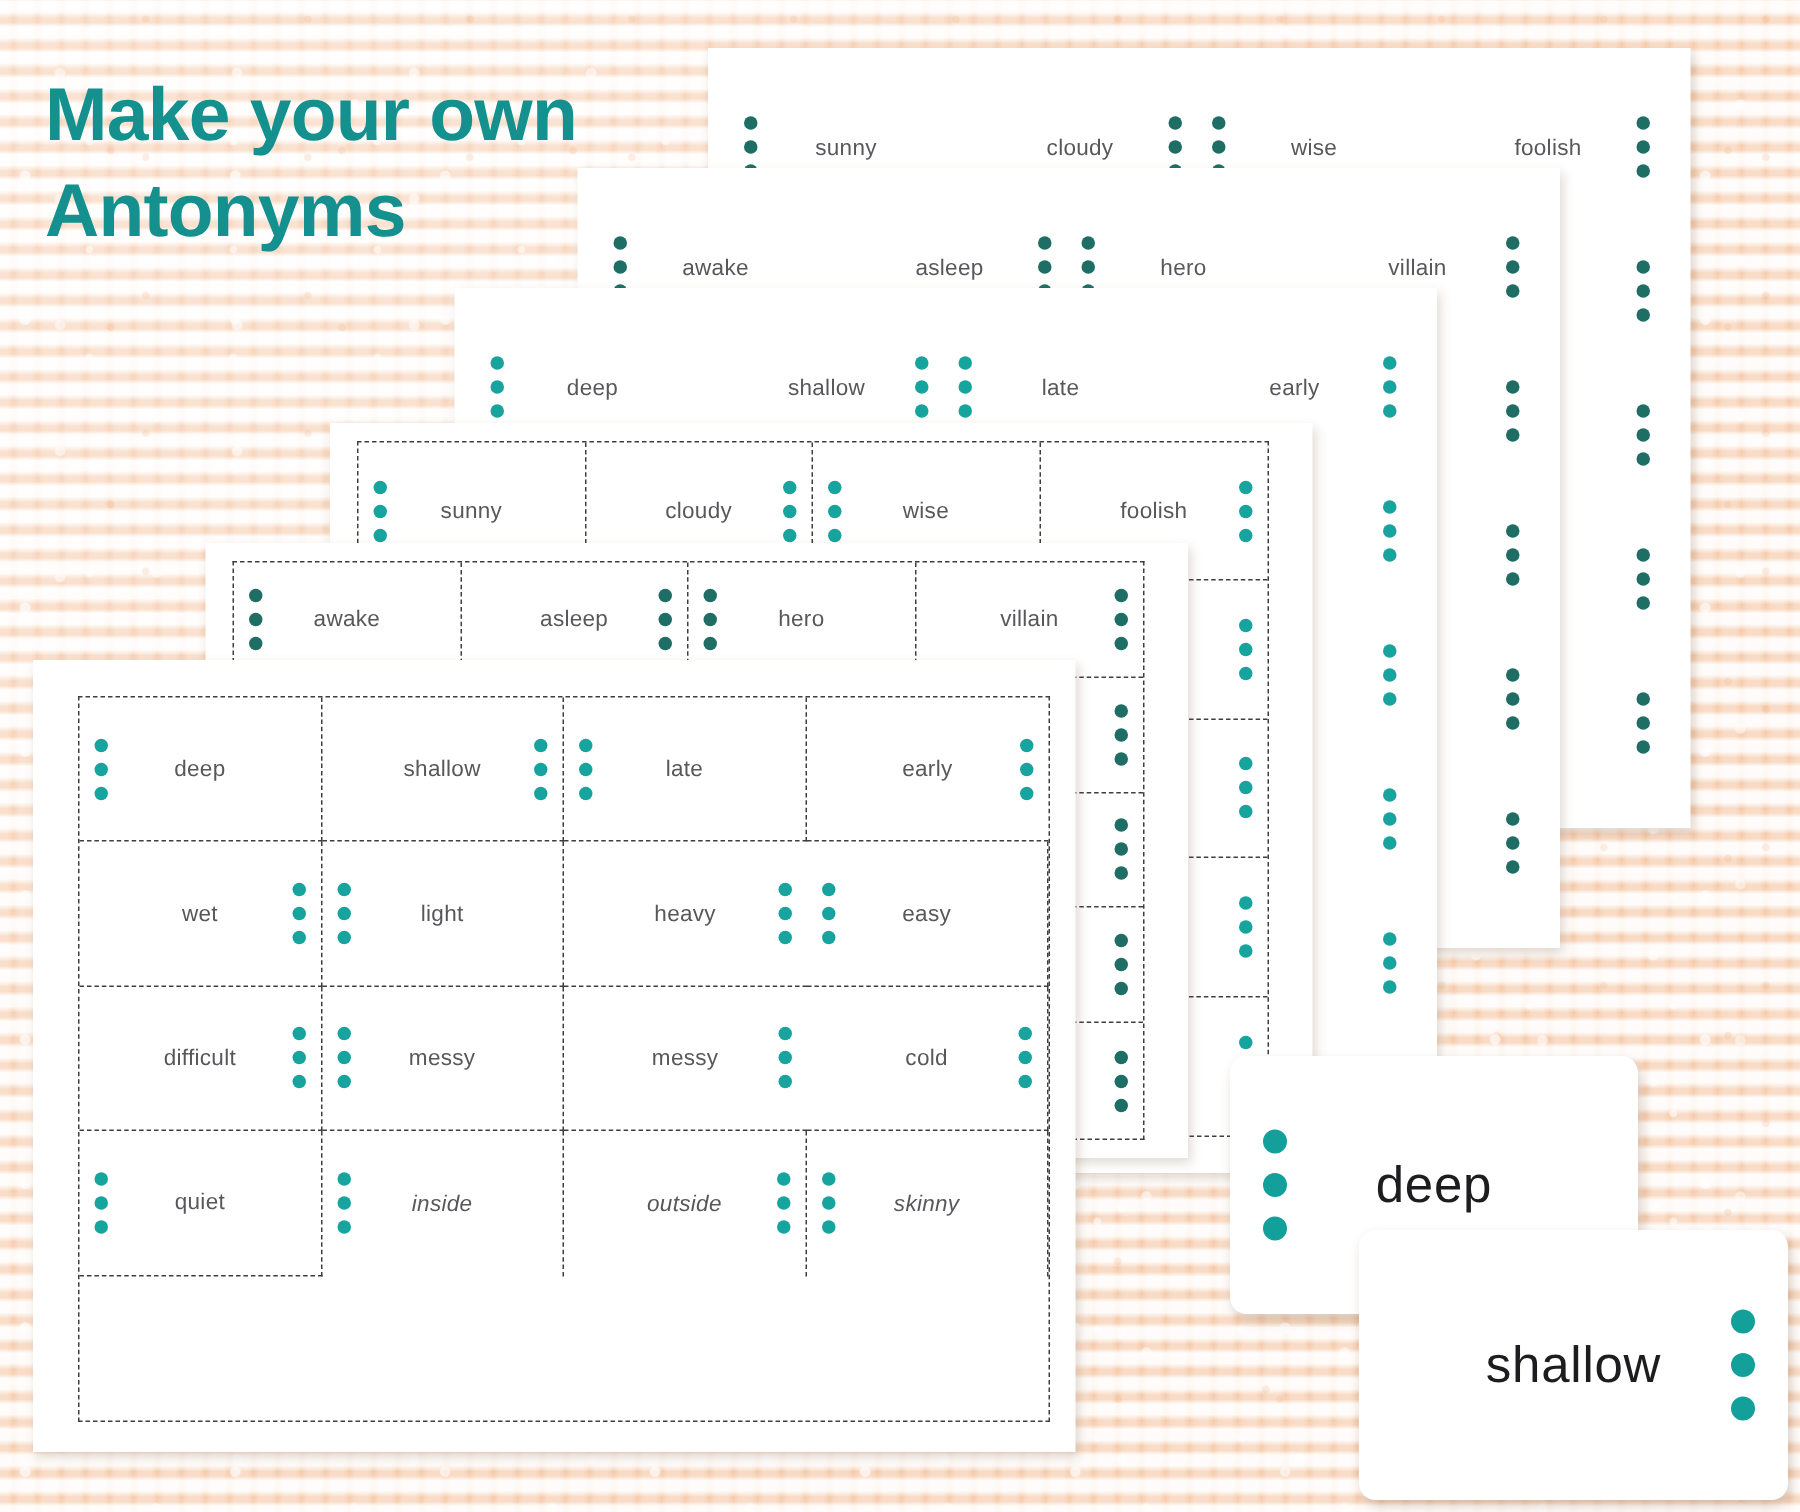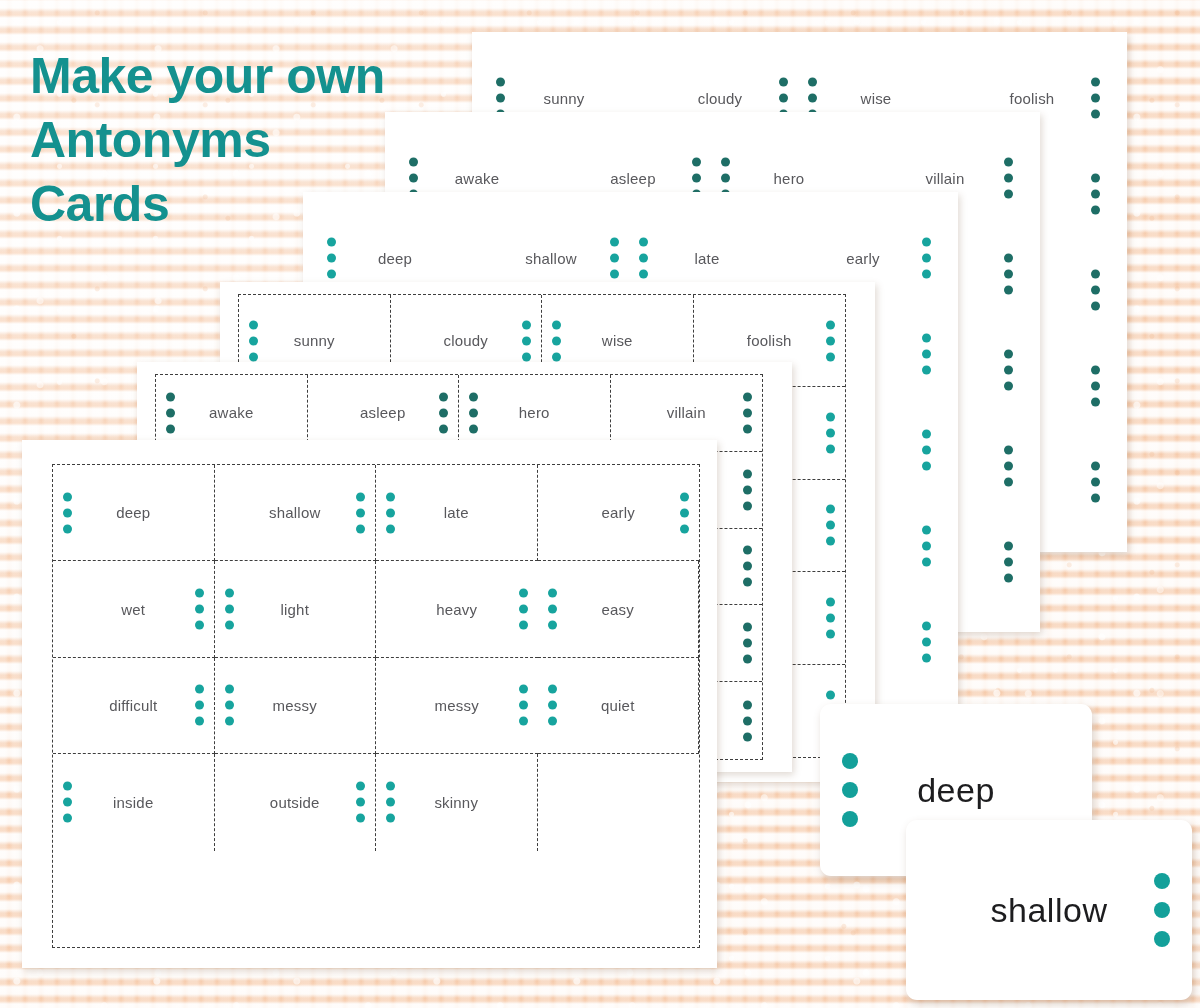--- a/index.html
+++ b/index.html
@@ -92,21 +92,21 @@
   .grid.solid  { border: none; }
 
   .cell {
     position: relative;
     display: flex;
     align-items: center;
     justify-content: center;
   }
   .grid.dashed .cell { border-right: 1px dashed #3e3e3e; border-bottom: 1px dashed #3e3e3e; }
   .grid.dashed .cell.last-col { border-right: none; }
-  .grid.dashed .cell.last-row { border-bottom: none; }
+  .grid.dashed .cell.last-row { border-bottom: none; font-style: italic; }
   .grid.solid .cell { border: none; }
 
   .word {
     font-size: 15px;
     color: #58585c;
     letter-spacing: 0.2px;
     white-space: nowrap;
     font-family: "Liberation Sans", sans-serif;
   }
 
@@ -154,21 +154,20 @@
 <body>
 
 <div id="stage">
 
   <div id="bg-texture"></div>
   <div id="bg-speckle"></div>
 
   <div id="title">
     <span class="line">Make your own</span>
     <span class="line">Antonyms</span>
-    <span class="line">Cards</span>
   </div>
 
   <div id="sheet-layer">
       <div class="sheet" style="left: 472px; top: 32px; width: 655px; height: 520px; z-index: 10;">
         <div class="grid solid dark" style="left: 14px; top: 18px; width: 624px; height: 480px; grid-template-rows: repeat(5, 1fr);">
           <div class="cell">
             <div class="dots left">
               <span class="dot"></span>
               <span class="dot"></span>
               <span class="dot"></span>
@@ -1067,20 +1066,28 @@
             </div>
             <span class="word">messy</span>
           </div>
           <div class="cell last-col">
             <div class="dots right">
               <span class="dot"></span>
               <span class="dot"></span>
               <span class="dot"></span>
             </div>
             <span class="word">messy</span>
+          </div>
+          <div class="cell">
+            <div class="dots right">
+              <span class="dot"></span>
+              <span class="dot"></span>
+              <span class="dot"></span>
+            </div>
+            <span class="word">cold</span>
           </div>
           <div class="cell">
             <div class="dots left">
               <span class="dot"></span>
               <span class="dot"></span>
               <span class="dot"></span>
             </div>
             <span class="word">quiet</span>
           </div>
           <div class="cell last-row">

